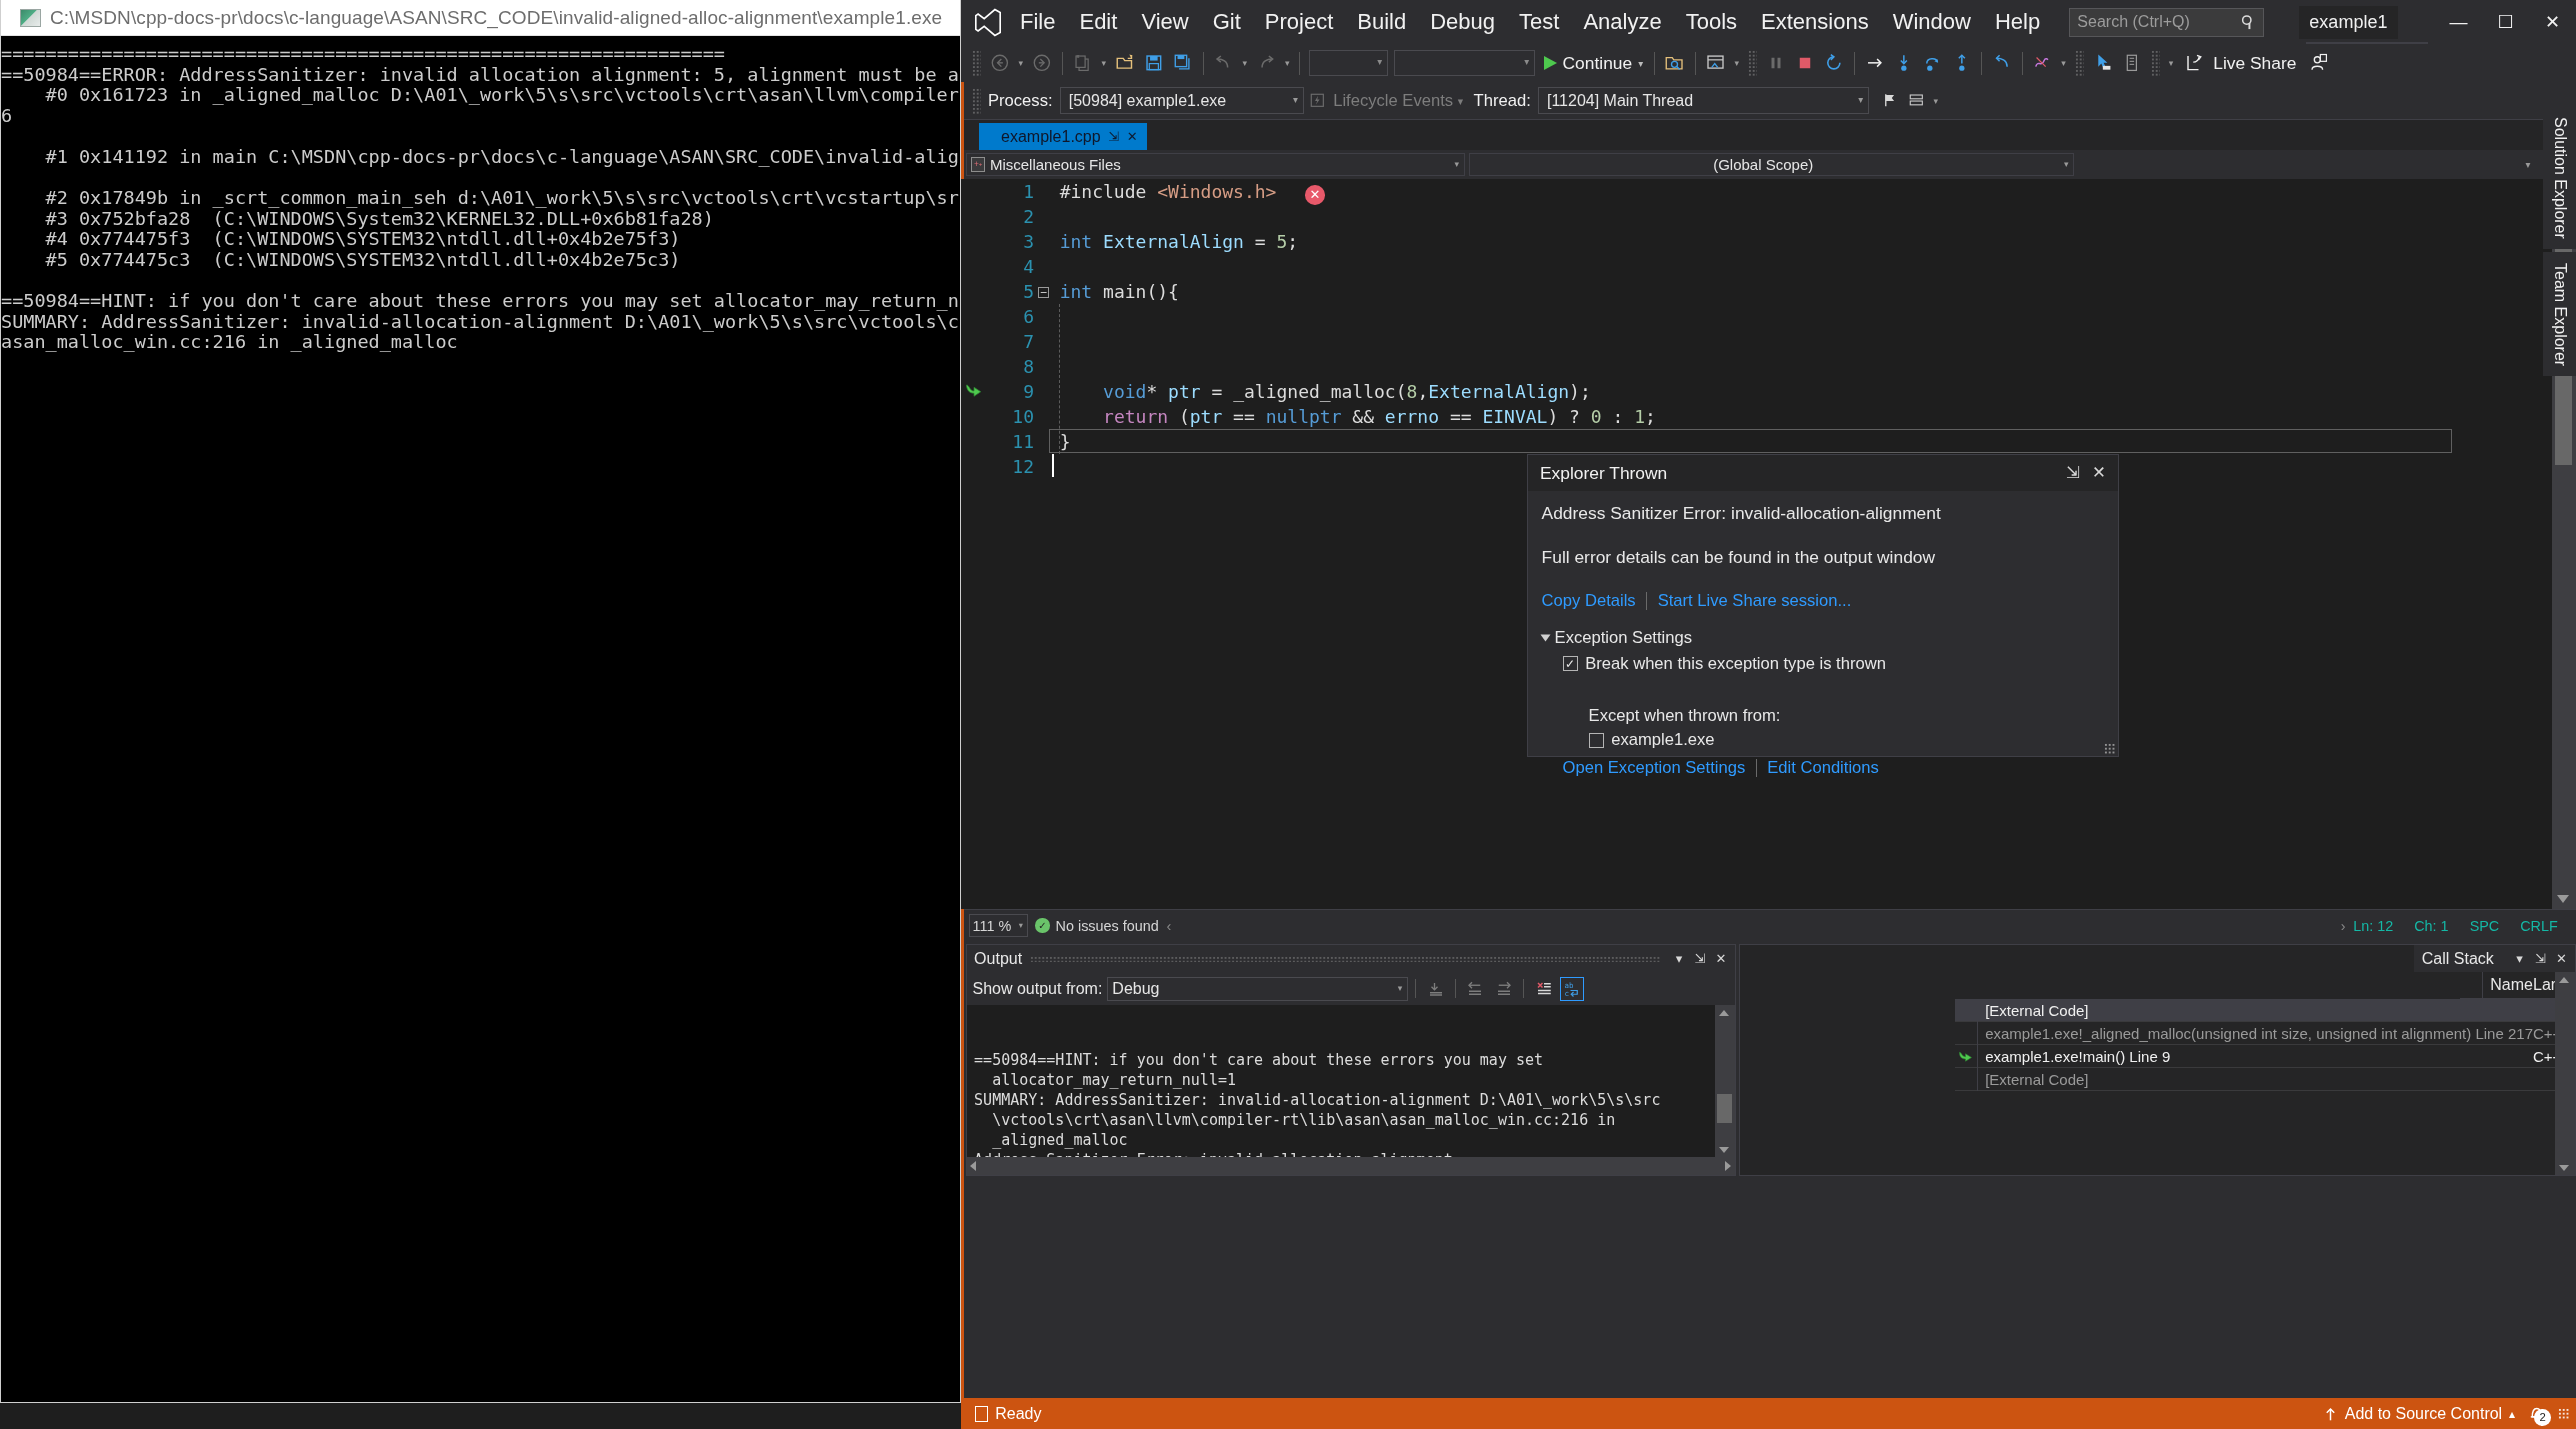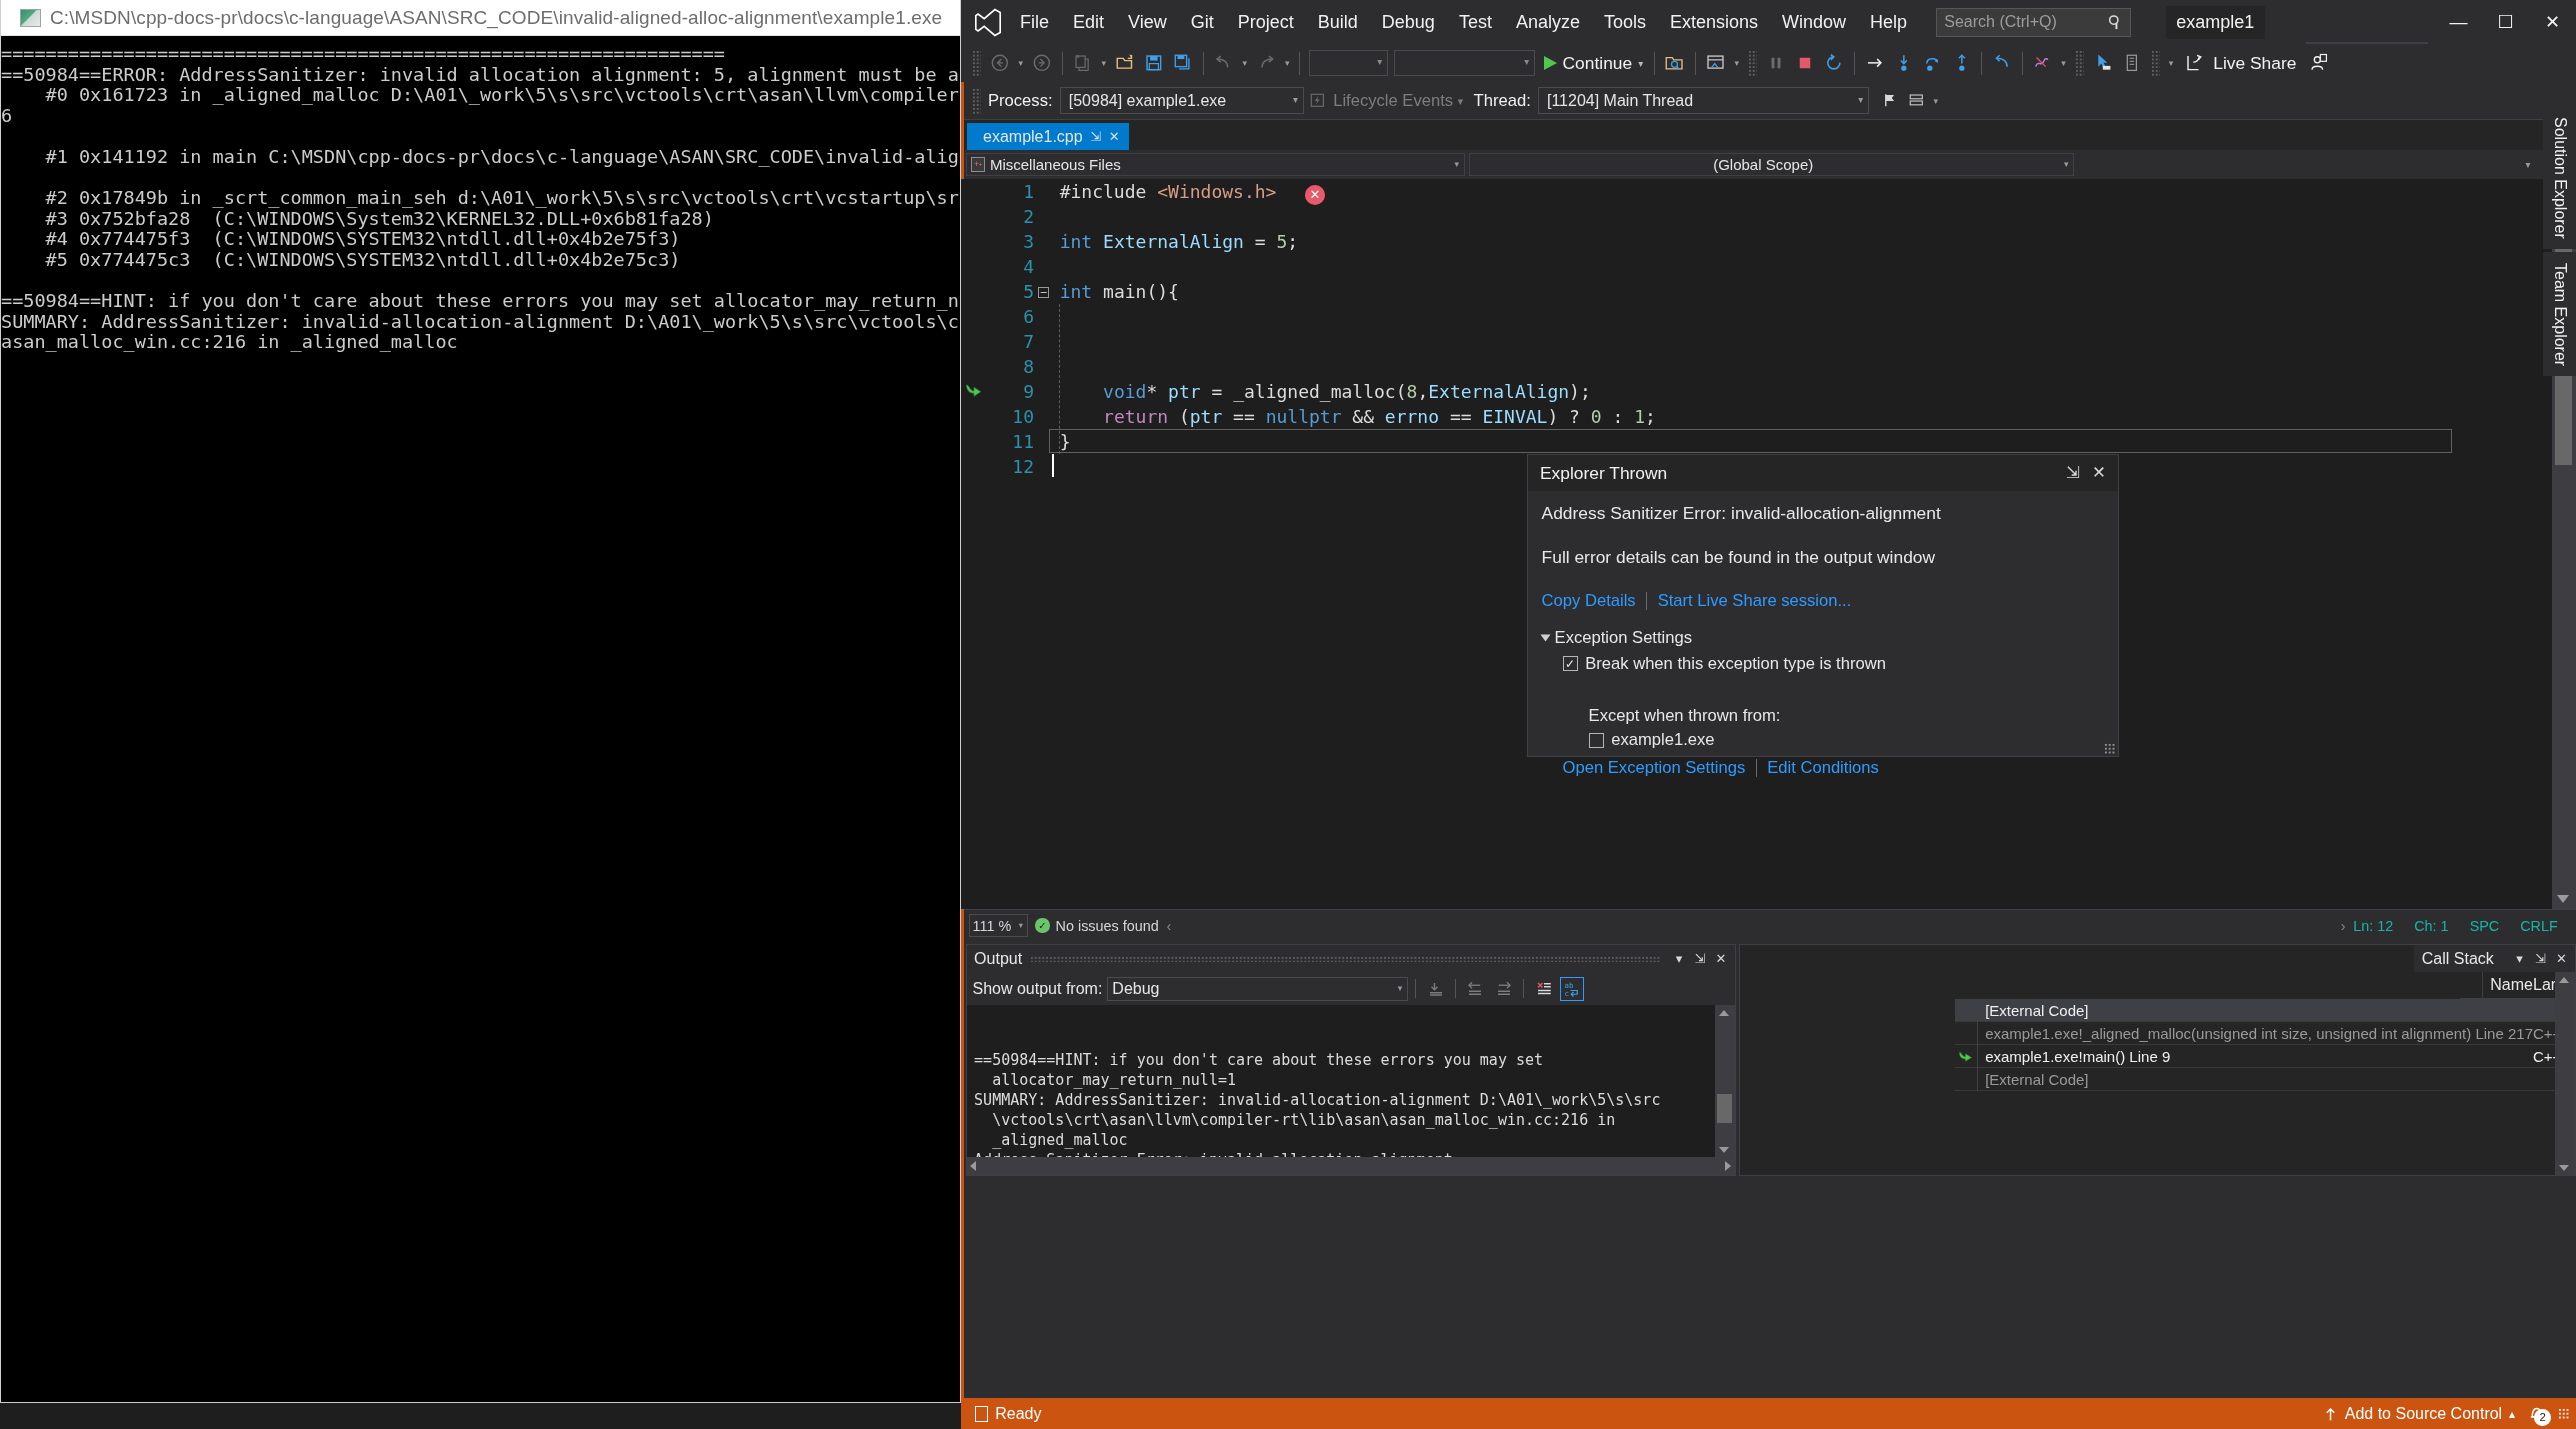--- a/index.html
+++ b/index.html
@@ -52,21 +52,21 @@
   
   #vs-titlebar {
     height: 44px; display: flex; align-items: center; background: #2d2d30;
     position: relative;
   }
   #vs-logo {
     width: 41px; height: 44px; display:flex; align-items:center; justify-content:center;
     margin-left: 6px;
   }
   .menu-item {
-    color: #f1f1f1; font-size: 18px; padding: 0 12px; line-height: 44px;
+    color: #f1f1f1; font-size: 22px; padding: 0 12px; line-height: 44px;
     white-space: nowrap; cursor: default;
   }
   #vs-search {
     margin-left: 16.6px; width: 195px; height: 29px; background: #3b3b3c;
     border: 0.8px solid #565659; display: flex; align-items: center;
     padding: 0 6px 0 7.6px;
   }
   #vs-search-input {
     flex: 1; color: #9c9c9c; font-size: 16px; white-space: nowrap; overflow: hidden;
   }
@@ -120,22 +120,22 @@
   }
   .dbg-combo::after{content:"▾"; position:absolute; right:5.3px; top:6px; color:#9a9a9a; font-size:9.8px;}
   #proc-combo { width:244px; }
   #thread-combo { width:331px; }
   .dbg-icon { width:26px;height:26px;display:flex;align-items:center;justify-content:center;color:#6e6e6e;}
   .dbg-btn { width:26px;height:29px;display:flex;align-items:center;justify-content:center;color:#c9c9c9;}
 
   
   #tabstrip { height: 30px; background:#252526; display:flex; align-items:flex-end; padding-left: 6px; }
   #tab-example1 {
-    background:#007acc; color:#e5e5e5; font-size:16px; height:27px;
-    display:flex; align-items:center; gap:7.6px; padding:0 9px 0 16px;
+    background:#007acc; color:#0f172a; font-size:16px; height:27px;
+    display:flex; align-items:center; gap:7.6px; padding:0 9px 0 22px;margin-left:12px;
   }
   .tab-ico { font-size:13px; opacity:.95; }
 
   
   #navbar { height: 29px; background:#2d2d30; display:flex; align-items:center; gap:4.5px; padding:0 4.5px;}
   .nav-combo {
     height:23px; border:0.8px solid #3f3f46; background:#2d2d30; color:#e6e6e6; font-size:15px;
     display:flex; align-items:center; padding:0 16.6px 0 4.5px; position:relative;
   }
   .nav-combo::after{content:"▾"; position:absolute; right:4.5px; top:4.5px; color:#9a9a9a; font-size:9px;}

